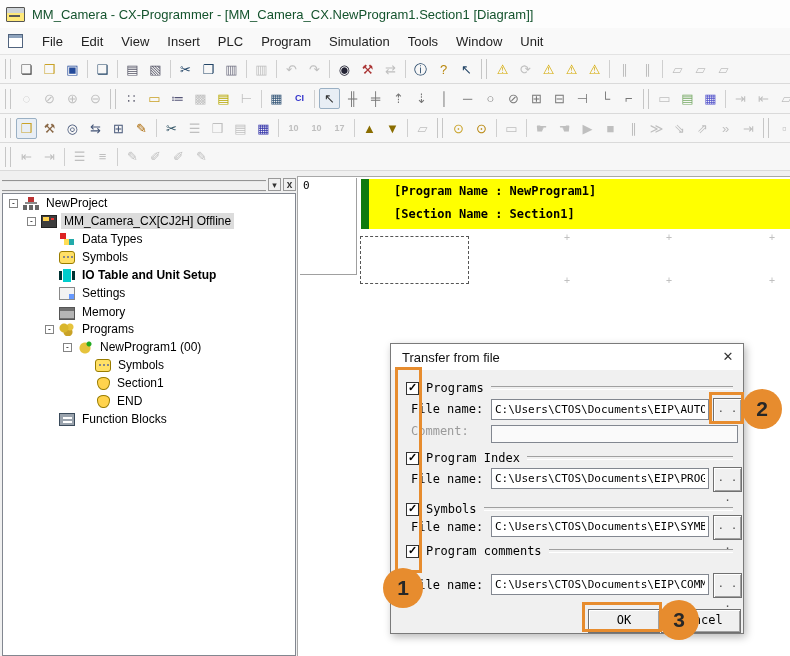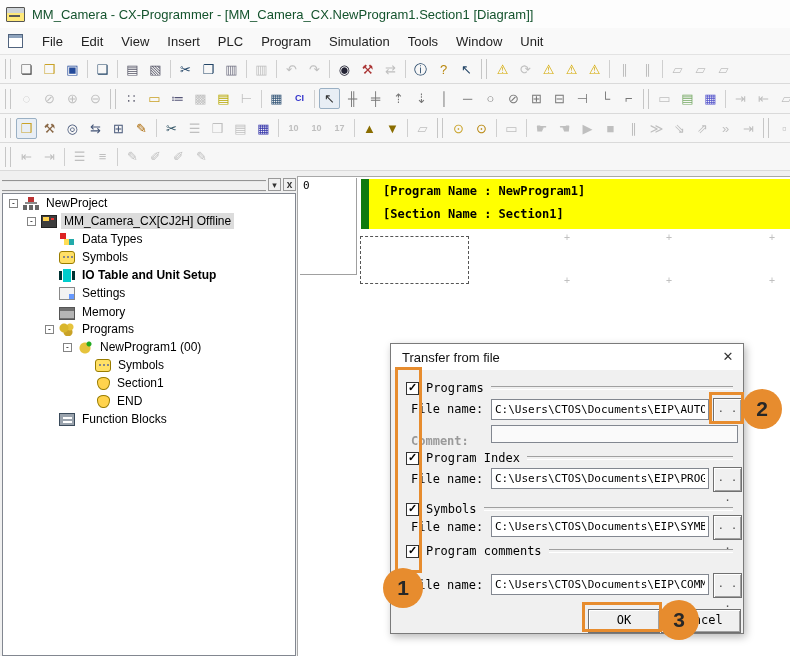--- a/index.html
+++ b/index.html
@@ -83,21 +83,21 @@
          linear-gradient(#fff,#fff) 3px 7px/9px 2px no-repeat,#9aa3ad;border:1px solid #3a4a5a;}
 
   
   .ladder{position:absolute;left:297px;top:176px;width:493px;height:480px;background:#fff;
           border-left:1px solid #a8a8a8;border-top:1px solid #a8a8a8;}
   .rungmargin{position:absolute;left:2px;top:1px;width:57px;height:97px;background:#fff;
               border-right:1px solid #a0a0a0;border-bottom:1px solid #a0a0a0;
               font:11px "DejaVu Sans Mono",monospace;color:#000;padding:1px 0 0 3px;box-sizing:border-box;}
   .commentblock{position:absolute;left:63px;top:2px;right:0;height:50px;background:#ffff00;}
   .greenbar{position:absolute;left:0;top:0;width:8px;height:100%;background:#0e7a0e;}
-  .cl{position:absolute;left:22px;font:12px "DejaVu Sans Mono",monospace;font-weight:bold;color:#000;white-space:nowrap;}
+  .cl{position:absolute;left:33px;font:12px "DejaVu Sans Mono",monospace;font-weight:bold;color:#000;white-space:nowrap;}
   .cl1{top:5px;}
   .cl2{top:28px;}
   .selrect{position:absolute;left:62px;top:59px;width:107px;height:46px;border:1px dashed #555;}
   .cross{position:absolute;font:10px "DejaVu Sans Mono",monospace;color:#c0c0c0;}
 
   
   .dialog{position:absolute;left:390px;top:343px;width:354px;height:291px;background:#f0f0f0;
           border:1px solid #7a7a7a;box-shadow:2px 3px 8px rgba(0,0,0,.28);box-sizing:border-box;}
   .dlg-title{position:absolute;left:0;top:0;right:0;height:26px;background:#fff;
              display:flex;align-items:center;}
@@ -400,21 +400,21 @@
     </div>
 
     <div class="grp" style="top:37px;">
       <span class="cb"></span>
       <span class="grp-label">Programs</span>
       <span class="grp-line"></span>
     </div>
     <span class="frow-label" style="top:58px;">File name:</span>
     <input class="finput" style="top: 55px;" value="C:\Users\CTOS\Documents\EIP\AUTOEXEC">
     <span class="browse" style="top:54px;">. . .</span>
-    <span class="frow-label gray" style="top:90px;font-weight:bold;">Comment:</span>
+    <span class="frow-label gray" style="top:80px;">Comment:</span>
     <input class="finput dis" style="top: 81px;" disabled="" value="">
 
     <div class="grp" style="top:107px;">
       <span class="cb"></span>
       <span class="grp-label">Program Index</span>
       <span class="grp-line"></span>
     </div>
     <span class="frow-label" style="top:128px;">File name:</span>
     <input class="finput" style="top: 124px;" value="C:\Users\CTOS\Documents\EIP\PROGRAMS">
     <span class="browse" style="top:123px;">. . .</span>

